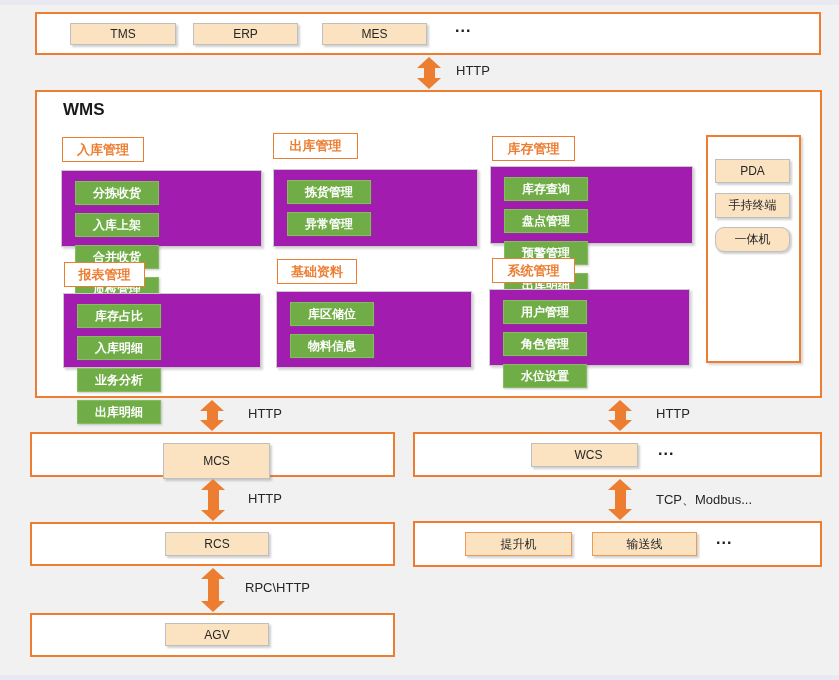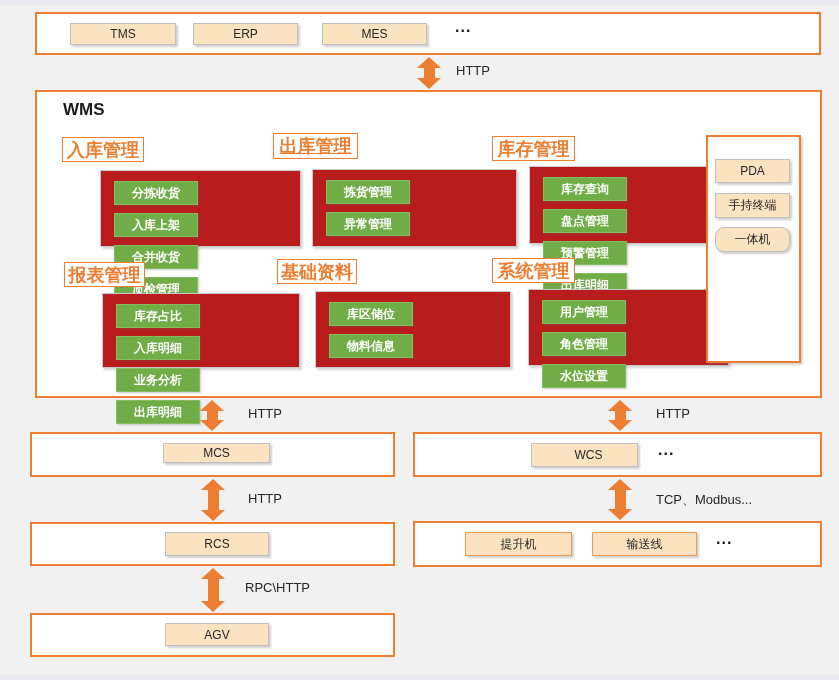--- a/index.html
+++ b/index.html
@@ -5,24 +5,24 @@
   html,body{margin:0;padding:0;background:#f1f1f1;}
   body{font-family:"Liberation Sans","DejaVu Sans",sans-serif;}
   .stage{position:relative;width:839px;height:680px;background:#f1f1f1;overflow:hidden;}
   .edge-strip{position:absolute;left:0;width:839px;height:5px;background:#e9e9f1;}
   .obox{position:absolute;background:#fff;border:2px solid #ED7D31;box-sizing:border-box;}
   .pbtn{position:absolute;background:#FBE2C1;border:1px solid #BFBFBF;box-sizing:border-box;
         display:flex;align-items:center;justify-content:center;font-size:12px;color:#262626;
         box-shadow:1.5px 1.5px 2px rgba(120,120,120,0.35);}
   .pbtn.orange-border{border:1px solid #ED9A53;}
   .sec-label{position:absolute;background:#fff;border:1px solid #ED7D31;box-sizing:border-box;
-        color:#ED7D31;font-size:18px;font-weight:bold;display:flex;align-items:center;justify-content:center;}
-  .panel{position:absolute;background:#b91c1c;border:1px solid #c9c9c9;box-sizing:border-box;
+        color:#ED7D31;font-size:13px;font-weight:bold;display:flex;align-items:center;justify-content:center;}
+  .panel{position:absolute;background:#a21caf;border:1px solid #c9c9c9;box-sizing:border-box;
         display:flex;flex-wrap:wrap;align-content:flex-start;gap:8px 7px;padding:10px 16px 0 13px;
-        box-shadow:1.5px 1.5px 2px rgba(120,120,120,0.3);margin-left:39px;}
+        box-shadow:1.5px 1.5px 2px rgba(120,120,120,0.3);}
   .gbtn{width:84px;height:24px;background:#70AD47;border:1px solid #85bc60;box-sizing:border-box;
         color:#fff;font-size:12px;font-weight:bold;display:flex;align-items:center;justify-content:center;
         box-shadow:1px 1px 2px rgba(100,100,100,0.35);}
   .wms-title{position:absolute;left:26px;top:8px;font-size:17px;font-weight:bold;color:#1a1a1a;}
   .arrow{position:absolute;width:24px;display:flex;flex-direction:column;align-items:center;}
   .arrow .up{width:0;height:0;border-left:12px solid transparent;border-right:12px solid transparent;
         border-bottom:11px solid #ED7D31;}
   .arrow .down{width:0;height:0;border-left:12px solid transparent;border-right:12px solid transparent;
         border-top:11px solid #ED7D31;}
   .arrow .shaft{width:11px;flex:1;background:#ED7D31;}
@@ -54,21 +54,21 @@
     <div class="wms-title">WMS</div>
 
     <div class="sec-label" style="left:25px;top:45px;width:82px;height:25px;">入库管理</div>
     <div class="panel" style="left:24px;top:78px;width:201px;height:77px;">
       <div class="gbtn">分拣收货</div>
       <div class="gbtn">入库上架</div>
       <div class="gbtn">合并收货</div>
       <div class="gbtn">质检管理</div>
     </div>
 
-    <div class="sec-label" style="left:236px;top:41px;width:85px;height:26px;text-decoration:underline;">出库管理</div>
+    <div class="sec-label" style="left:236px;top:41px;width:85px;height:26px;">出库管理</div>
     <div class="panel" style="left:236px;top:77px;width:205px;height:78px;gap:8px;">
       <div class="gbtn">拣货管理</div>
       <div class="gbtn">异常管理</div>
     </div>
 
     <div class="sec-label" style="left:455px;top:44px;width:83px;height:25px;">库存管理</div>
     <div class="panel" style="left:453px;top:74px;width:203px;height:78px;">
       <div class="gbtn">库存查询</div>
       <div class="gbtn">盘点管理</div>
       <div class="gbtn">预警管理</div>
@@ -111,21 +111,21 @@
   <div class="lnk" style="left:248px;top:406px;">HTTP</div>
 
   <div class="arrow" style="left:608px;top:400px;height:31px;">
     <div class="up"></div>
       <div class="shaft"></div>
       <div class="down"></div>
   </div>
   <div class="lnk" style="left:656px;top:406px;">HTTP</div>
 
   <div class="obox" style="left:30px;top:432px;width:365px;height:45px;">
-    <div class="pbtn" style="left:131px;top:9px;width:107px;height:20px;">MCS</div>
+    <div class="pbtn" style="left:131px;top:9px;width:107px;height:36px;">MCS</div>
   </div>
 
   <div class="obox" style="left:413px;top:432px;width:409px;height:45px;">
     <div class="pbtn" style="left:116px;top:9px;width:107px;height:24px;padding-left:8px;">WCS</div>
     <div class="dots" style="left:243px;top:7px;">...</div>
   </div>
 
   <div class="arrow" style="left:201px;top:479px;height:42px;">
     <div class="up"></div>
       <div class="shaft"></div>

